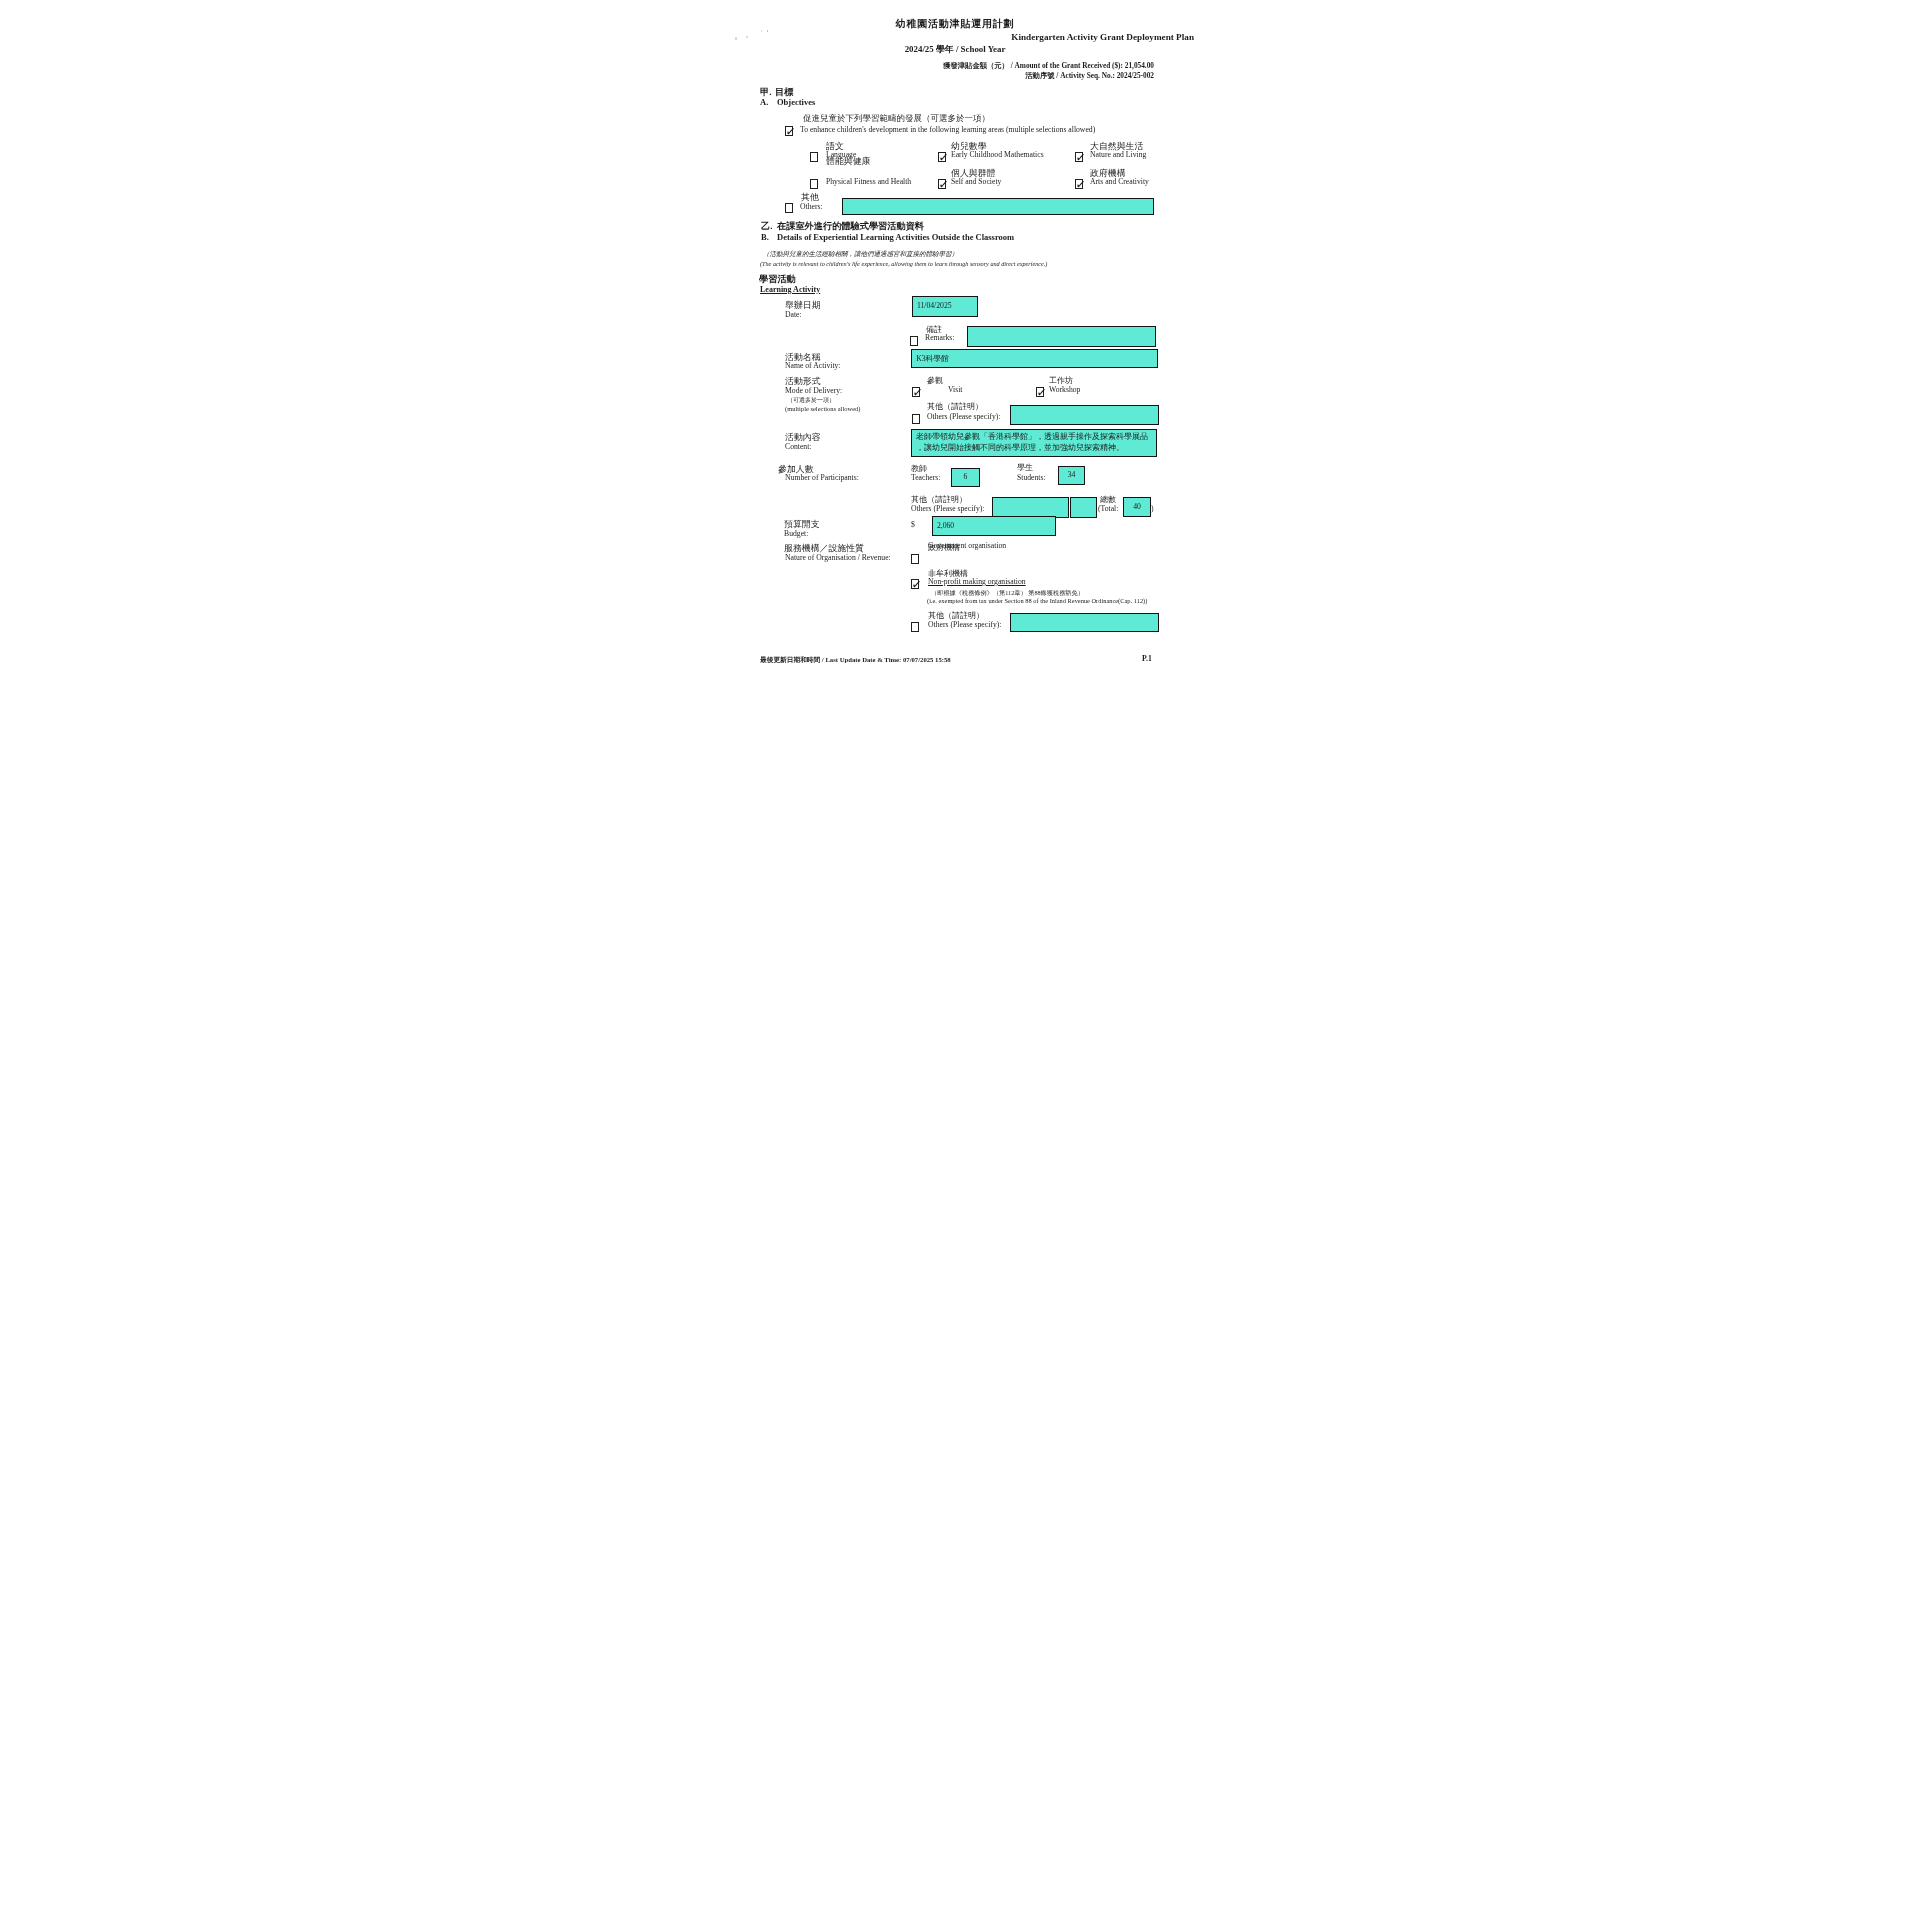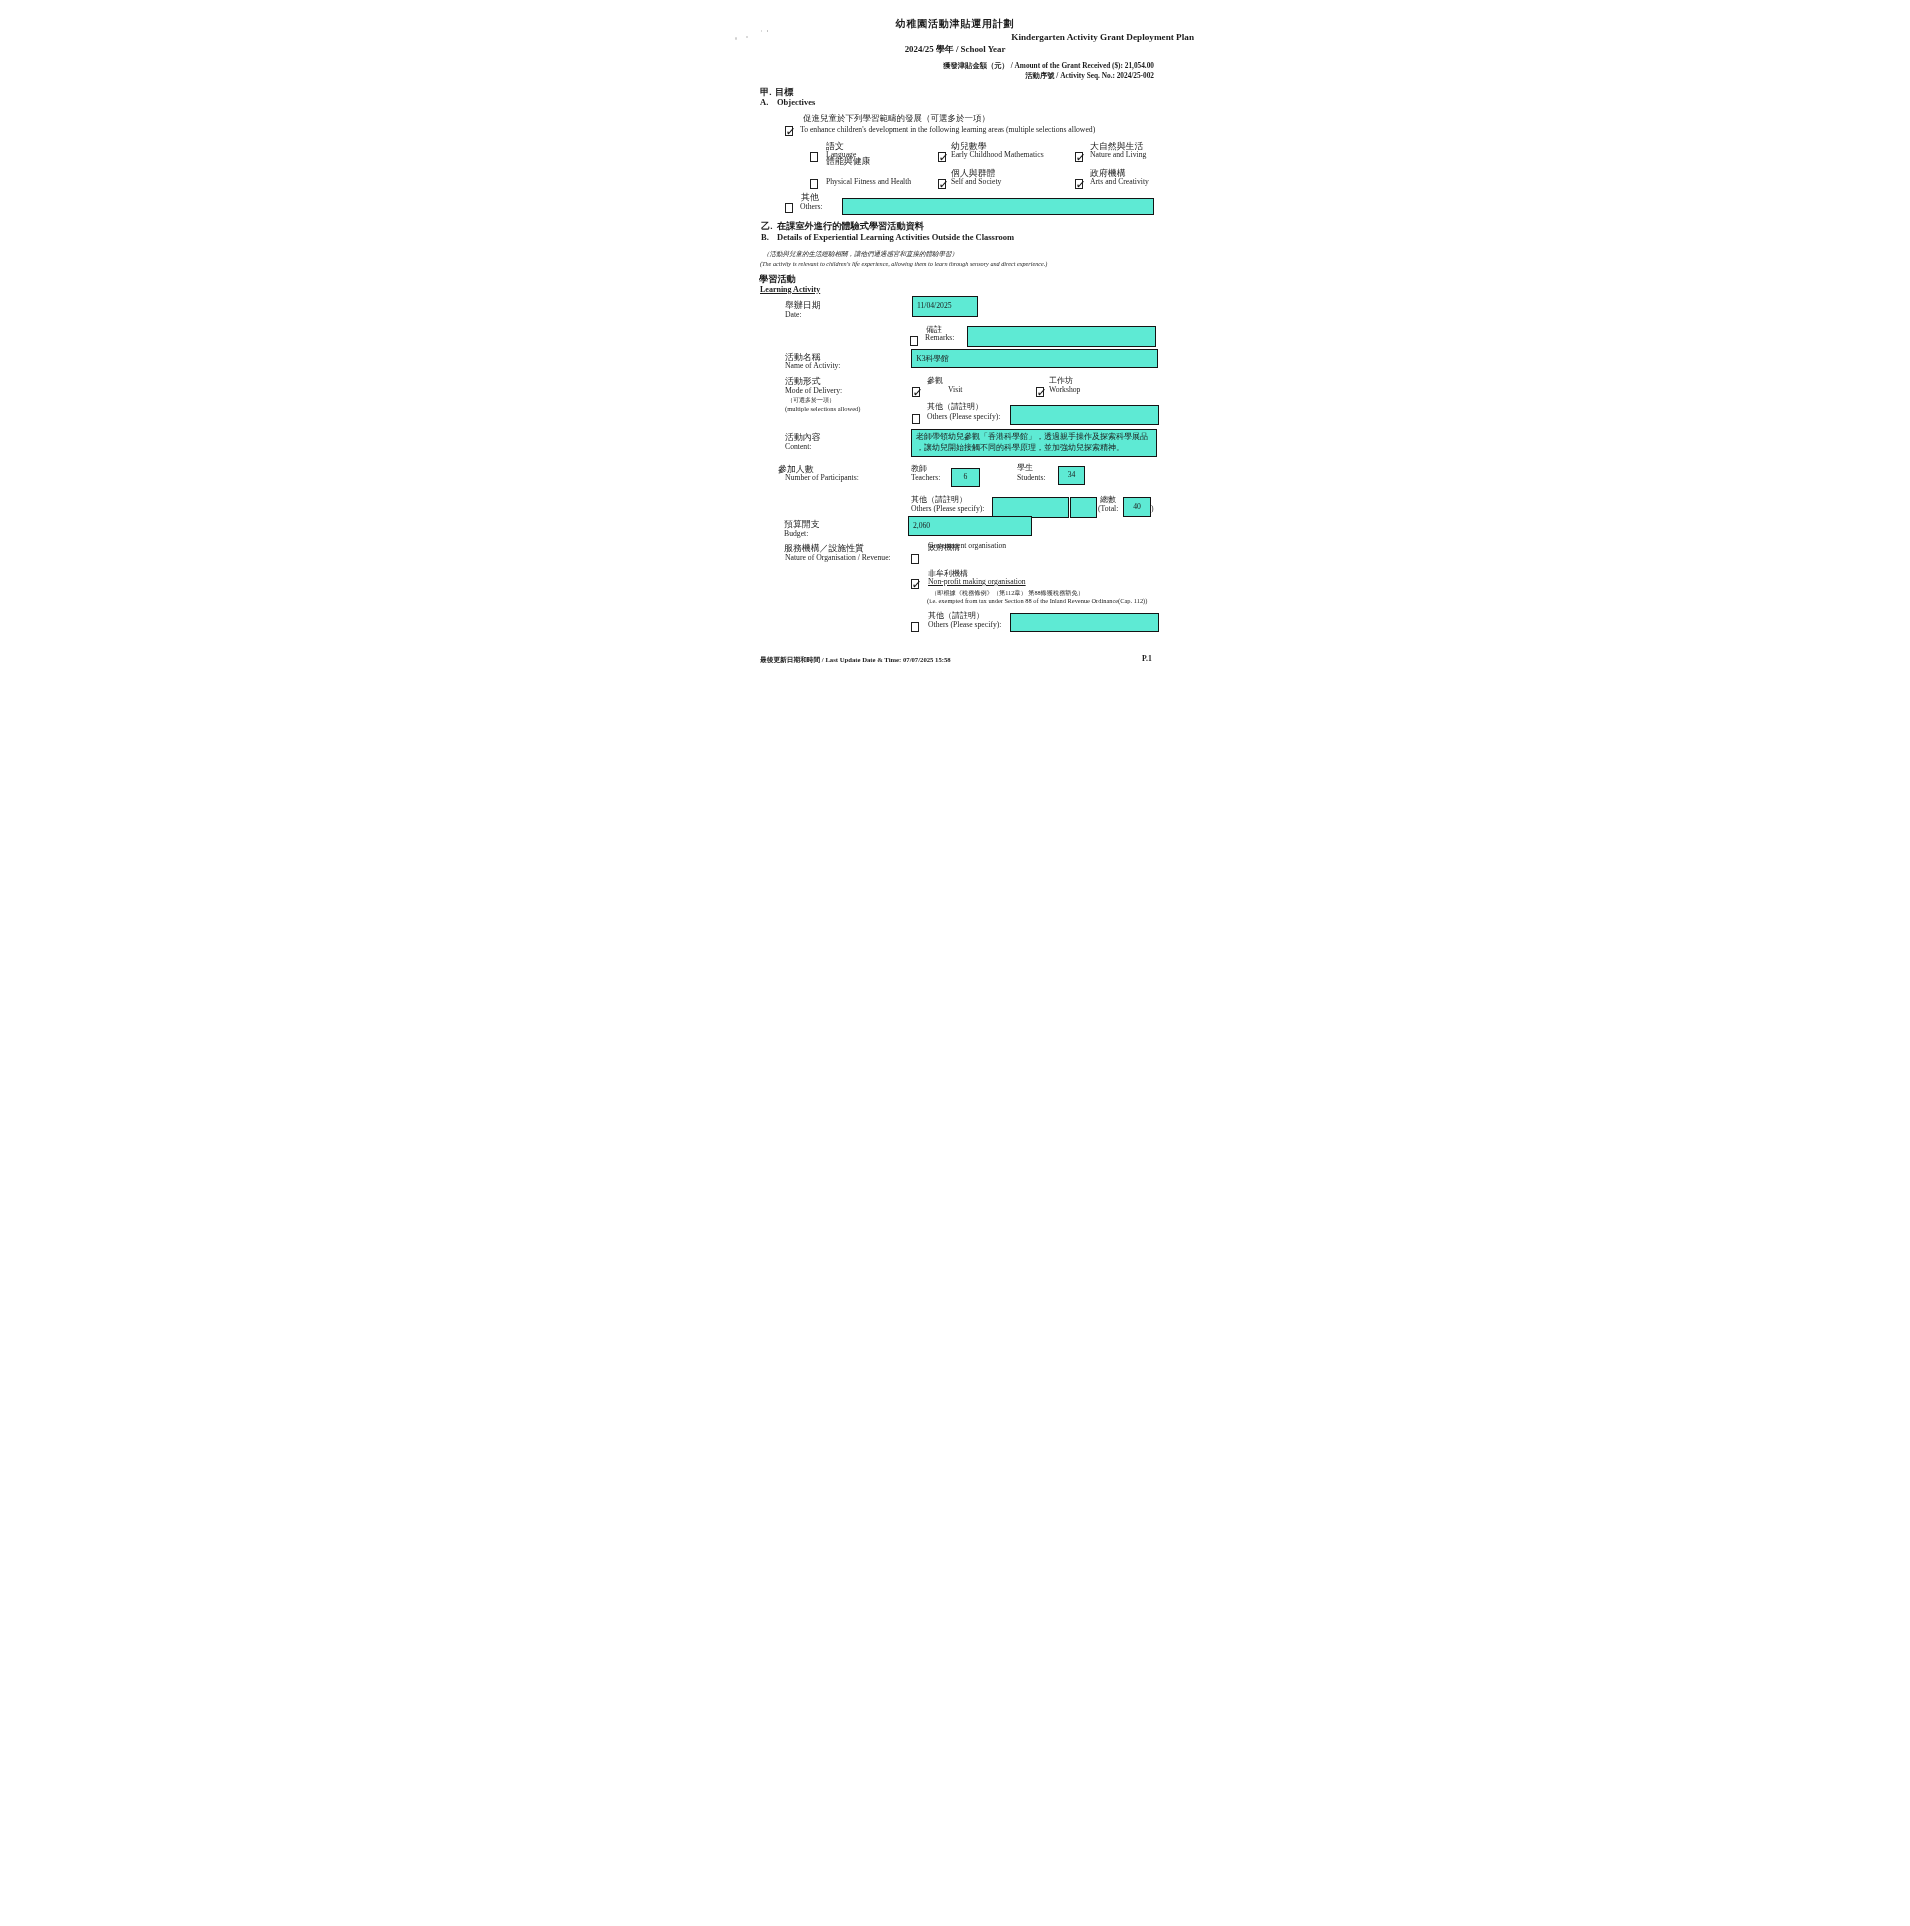--- a/index.html
+++ b/index.html
@@ -170,21 +170,21 @@
   <div class="abs zh sm" style="left:384px;top:495px;">總數</div>
   <div class="abs en" style="left:382px;top:505px;text-align:right;">(Total:</div>
   <div class="fbox" style="left:407px;top:497px;width:26px;height:17.7px;">
     <span class="boxval" style="position:absolute;left:0;right:0;top:3.5px;text-align:center;">40</span>
   </div>
   <div class="abs en" style="left:435px;top:505px;">)</div>
 
   <div class="abs zh" style="left:68px;top:519px;">預算開支</div>
   <div class="abs en" style="left:68px;top:530px;">Budget:</div>
   <div class="abs en" style="left:195px;top:521px;">$</div>
-  <div class="fbox" style="left:192px;top:516px;width:122px;height:18px;">
+  <div class="fbox" style="left:216px;top:516px;width:122px;height:18px;">
     <span class="boxval" style="position:absolute;left:3.9px;top:3.5px;">2,060</span>
   </div>
 
   <div class="abs zh" style="left:68px;top:543px;">服務機構／設施性質</div>
   <div class="abs en" style="left:69px;top:554px;">Nature of Organisation / Revenue:</div>
 
   <div class="abs zh sm" style="left:212px;top:543px;">政府機構</div>
   <span class="cb" style="left:195px;top:554px;"></span>
   <div class="abs en" style="left:212px;top:542px;">Government organisation</div>
 

